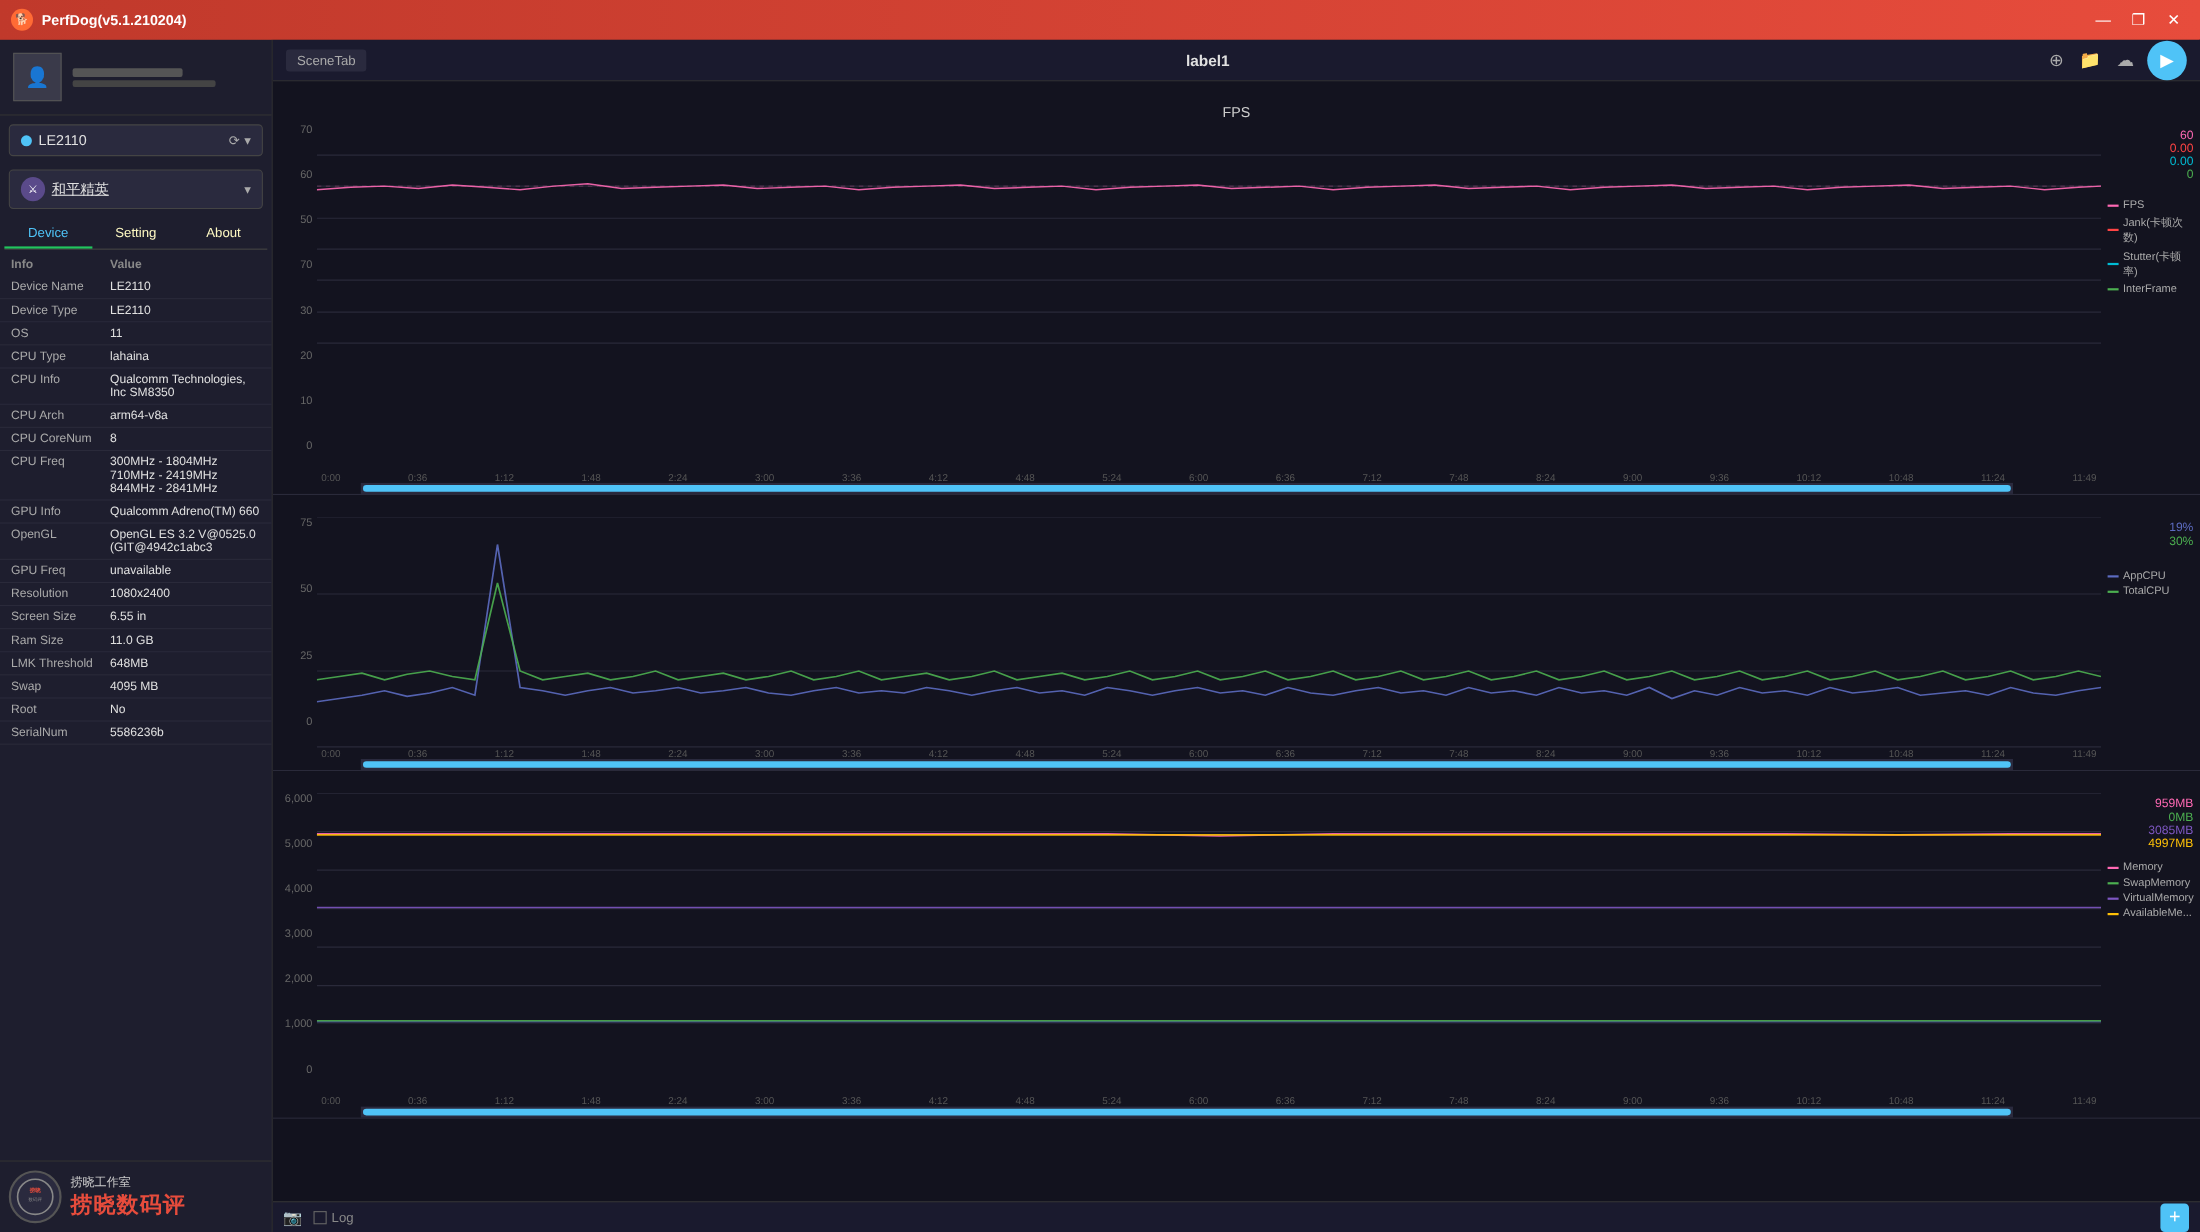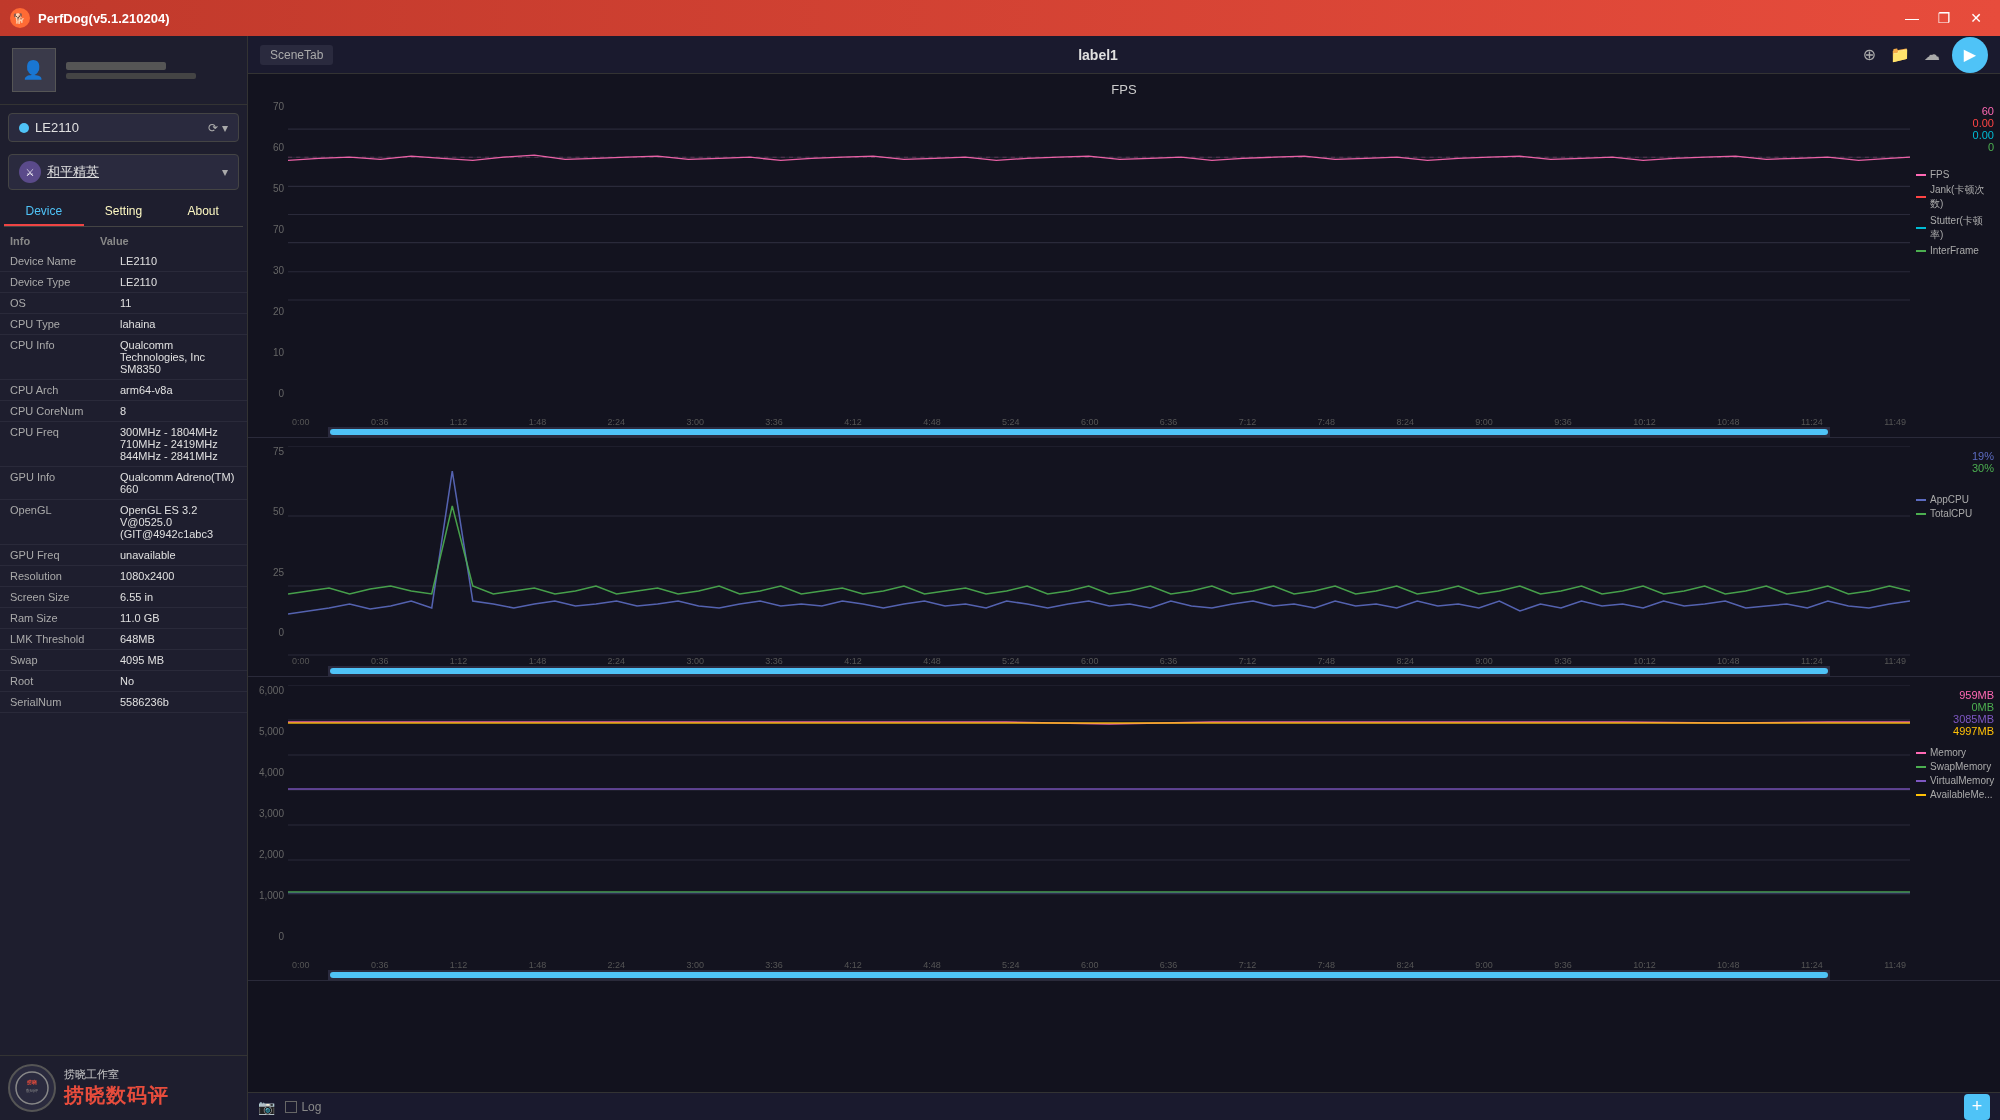--- a/index.html
+++ b/index.html
@@ -185,21 +185,21 @@
       flex: 1;
       padding: 6px 4px;
       text-align: center;
       color: #fef9c3;
       font-size: 12px;
       cursor: pointer;
       border-bottom: 2px solid transparent;
     }
     .sidebar-tab.active {
       color: #4fc3f7;
-      border-bottom: 2px solid #ef4444;
+      border-bottom: 2px solid #22c55e;
     }
 
     
     .info-table {
       padding: 4px 0;
     }
     .info-header {
       display: flex;
       padding: 4px 10px;
       color: #888;
@@ -207,21 +207,21 @@
       font-weight: 600;
     }
     .info-header span:first-child { width: 90px; }
     .info-row {
       display: flex;
       padding: 4px 10px;
       border-bottom: 1px solid #2a2a3a;
       align-items: flex-start;
     }
     .info-key {
-      width: 110px;
+      width: 90px;
       color: #aaa;
       font-size: 11px;
       flex-shrink: 0;
     }
     .info-val {
       color: #e0e0e0;
       font-size: 11px;
       word-break: break-word;
       flex: 1;
     }
@@ -316,21 +316,21 @@
     
     .charts-container {
       flex: 1;
       overflow-y: auto;
       padding: 0;
     }
 
     .chart-panel {
       background: #13131f;
       border-bottom: 1px solid #2a2a3a;
-      padding: 8px 0 0 0;
+      padding: 20px 0 0 0;
       position: relative;
     }
 
     .chart-title {
       text-align: center;
       color: #ccc;
       font-size: 13px;
       margin-bottom: 4px;
     }
 

